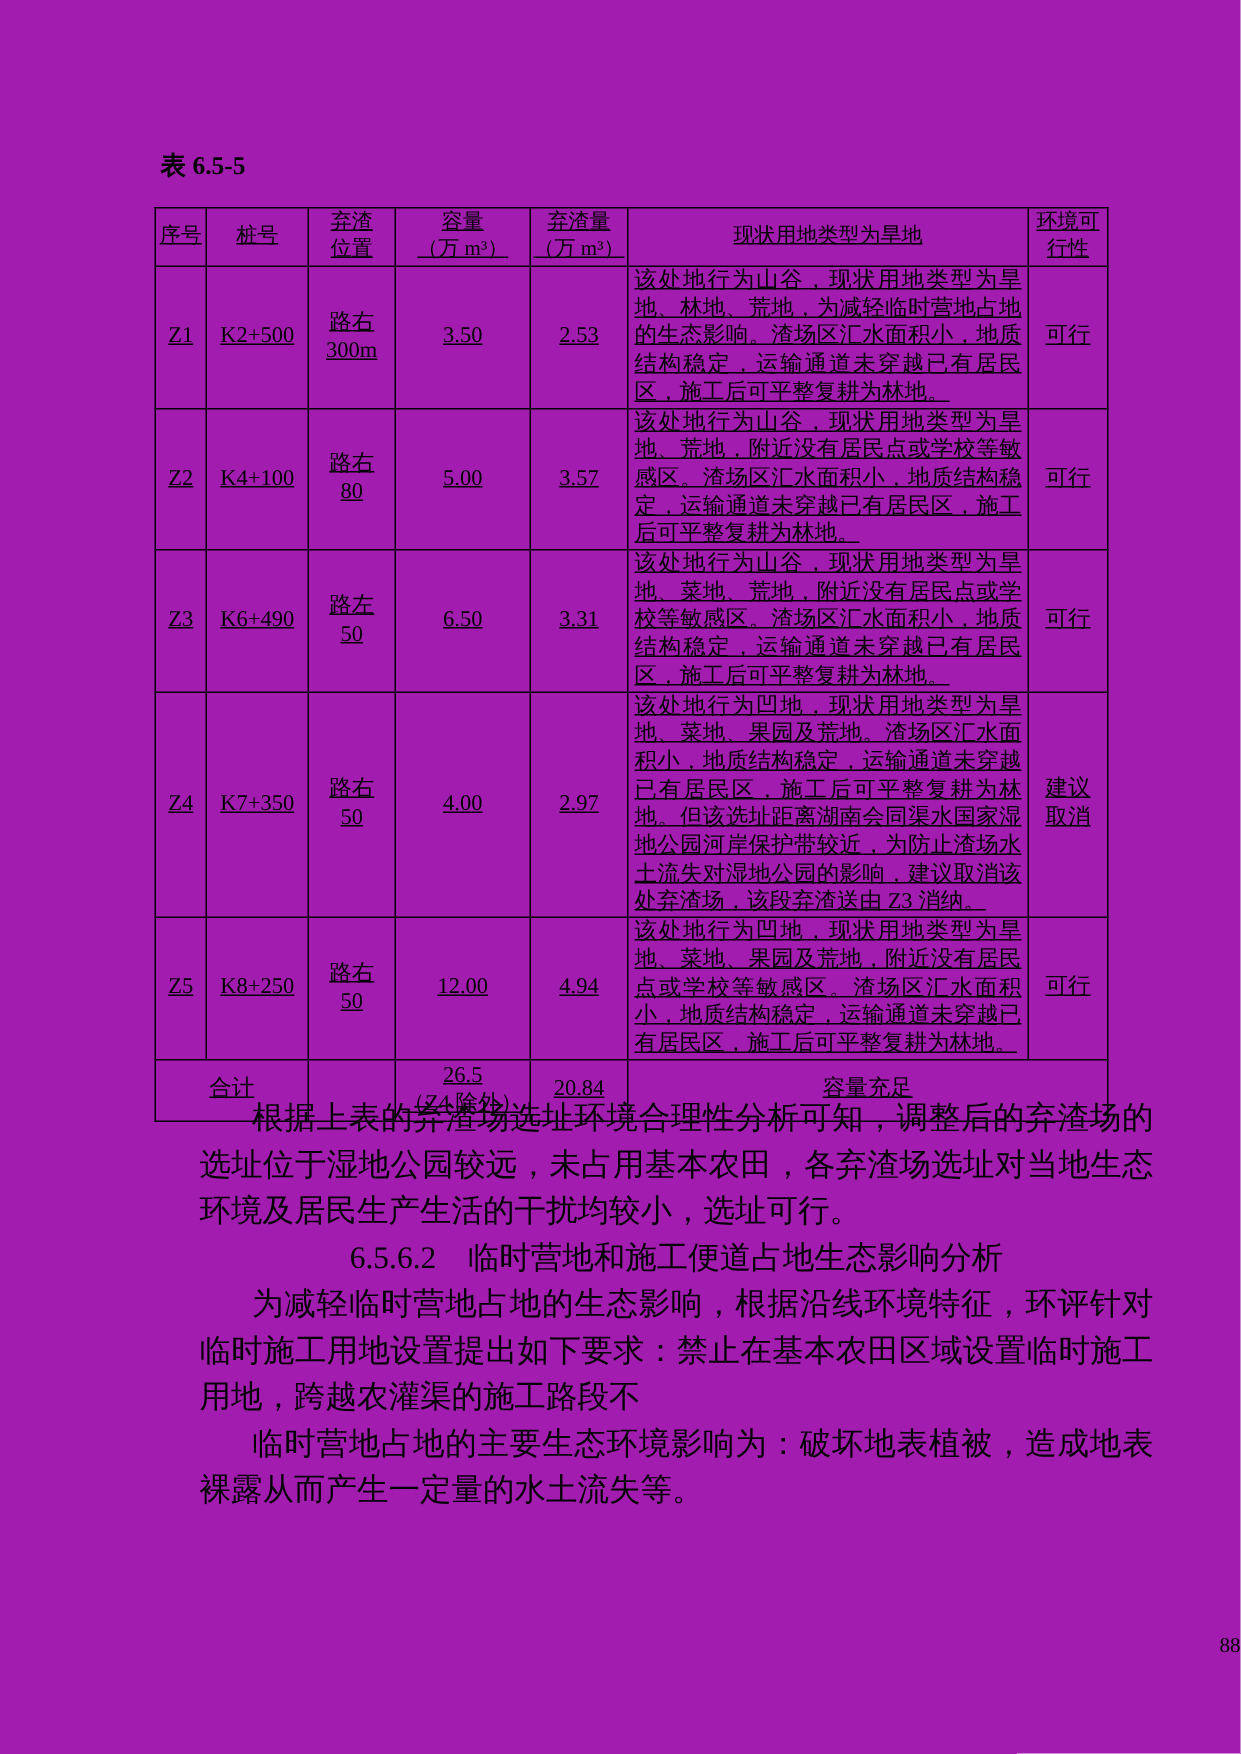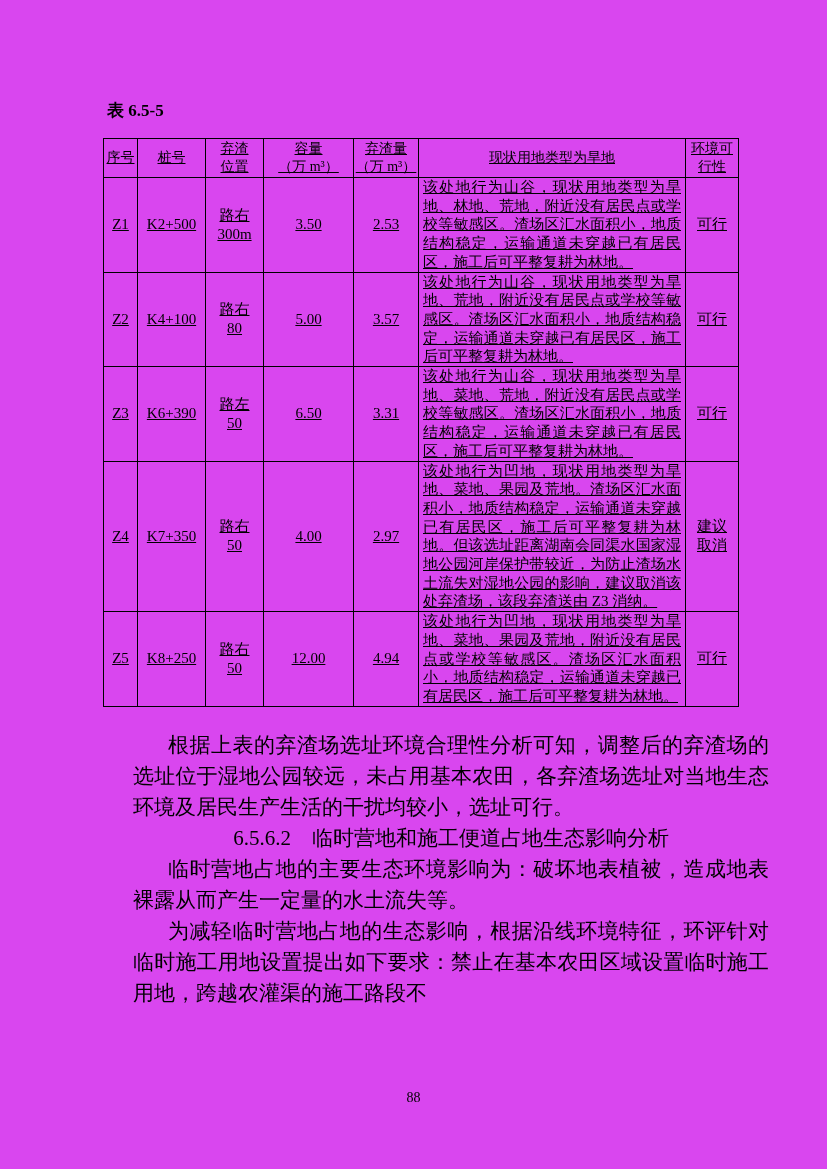--- a/index.html
+++ b/index.html
@@ -1,20 +1,20 @@
 <!DOCTYPE html>
 <html><head>
 <meta charset="utf-8">
 <style>
   html,body { margin:0; padding:0; background:#e8e8e8; }
   .page {
     position:relative;
     width:827px; height:1169px;
     margin:0 auto;
-    background:#d946ef;
+    background:#a21caf;
     color:#000;
     font-family:"Liberation Serif","DejaVu Serif",serif;
     overflow:hidden;
   }
   
   .table-caption {
     position:absolute; left:103px; top:100px; width:635px;
     font-size:17px; font-weight:bold; text-align:center; line-height:22px;
   }
   .caption-label { position:absolute; left:4px; top:0; font-weight:bold; }
@@ -48,21 +48,21 @@
   tr.h-tot  { height:36px; }
   
   .body-text {
     position:absolute; left:103px; top:730px; width:636px;
     font-size:21px; line-height:31px;margin-left:30px;
   }
   .para { margin:0; text-indent:35px; text-align:justify; }
   .heading { margin:0; text-indent:0; text-align:center; }
   .page-num {
     position:absolute; left:0; top:1090px; width:100%;
-    text-align:center; font-size:14px;
+    text-align:right; font-size:14px;
   }
 </style>
 </head>
 <body>
 
 <div class="page">
 
   <div class="table-caption">
     <span class="caption-label">表 6.5-5</span>
   </div>
@@ -93,36 +93,36 @@
       </tr>
     </thead>
     <tbody>
       <tr class="h-std">
         <td class="c">Z1</td>
         <td class="c">K2+500</td>
         <td class="c">路右
 300m</td>
         <td class="c">3.50</td>
         <td class="c">2.53</td>
-        <td class="analysis">该处地行为山谷，现状用地类型为旱地、林地、荒地，附近没有居民点或学校等敏感区。渣场区汇水面积小，地质结构稳定，运输通道未穿越已有居民区，施工后可平整复耕为林地。</td>
+        <td class="analysis">该处地行为山谷，现状用地类型为旱地、林地、荒地，为减轻临时营地占地的生态影响。渣场区汇水面积小，地质结构稳定，运输通道未穿越已有居民区，施工后可平整复耕为林地。</td>
         <td class="c">可行</td>
       </tr>
       <tr class="h-std">
         <td class="c">Z2</td>
         <td class="c">K4+100</td>
         <td class="c">路右
 80</td>
         <td class="c">5.00</td>
         <td class="c">3.57</td>
         <td class="analysis">该处地行为山谷，现状用地类型为旱地、荒地，附近没有居民点或学校等敏感区。渣场区汇水面积小，地质结构稳定，运输通道未穿越已有居民区，施工后可平整复耕为林地。</td>
         <td class="c">可行</td>
       </tr>
       <tr class="h-std">
         <td class="c">Z3</td>
-        <td class="c">K6+390</td>
+        <td class="c">K6+490</td>
         <td class="c">路左
 50</td>
         <td class="c">6.50</td>
         <td class="c">3.31</td>
         <td class="analysis">该处地行为山谷，现状用地类型为旱地、菜地、荒地，附近没有居民点或学校等敏感区。渣场区汇水面积小，地质结构稳定，运输通道未穿越已有居民区，施工后可平整复耕为林地。</td>
         <td class="c">可行</td>
       </tr>
       <tr class="h-big">
         <td class="c">Z4</td>
         <td class="c">K7+350</td>
@@ -137,25 +137,33 @@
       <tr class="h-std">
         <td class="c">Z5</td>
         <td class="c">K8+250</td>
         <td class="c">路右
 50</td>
         <td class="c">12.00</td>
         <td class="c">4.94</td>
         <td class="analysis">该处地行为凹地，现状用地类型为旱地、菜地、果园及荒地，附近没有居民点或学校等敏感区。渣场区汇水面积小，地质结构稳定，运输通道未穿越已有居民区，施工后可平整复耕为林地。</td>
         <td class="c">可行</td>
       </tr>
+      <tr class="h-tot">
+        <td class="c" colspan="2">合计</td>
+        <td class="c"></td>
+        <td class="c">26.5
+（Z4 除外）</td>
+        <td class="c">20.84</td>
+        <td class="c" colspan="2">容量充足</td>
+      </tr>
     </tbody>
   </table>
 
   <div class="body-text">
     <p class="para">根据上表的弃渣场选址环境合理性分析可知，调整后的弃渣场的选址位于湿地公园较远，未占用基本农田，各弃渣场选址对当地生态环境及居民生产生活的干扰均较小，选址可行。</p>
     <p class="heading">6.5.6.2　临时营地和施工便道占地生态影响分析</p>
+    <p class="para">为减轻临时营地占地的生态影响，根据沿线环境特征，环评针对临时施工用地设置提出如下要求：禁止在基本农田区域设置临时施工用地，跨越农灌渠的施工路段不</p>
     <p class="para">临时营地占地的主要生态环境影响为：破坏地表植被，造成地表裸露从而产生一定量的水土流失等。</p>
-    <p class="para">为减轻临时营地占地的生态影响，根据沿线环境特征，环评针对临时施工用地设置提出如下要求：禁止在基本农田区域设置临时施工用地，跨越农灌渠的施工路段不</p>
   </div>
 
   <div class="page-num">88</div>
 
 </div>
 
 </body></html>

